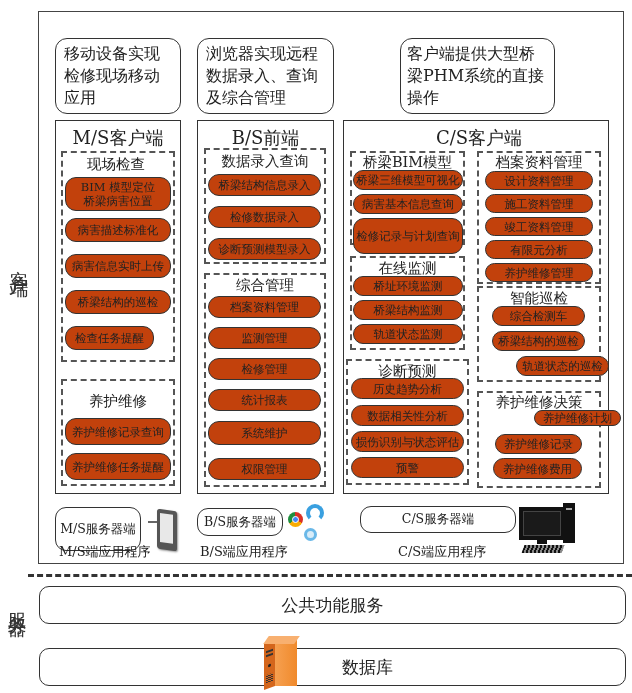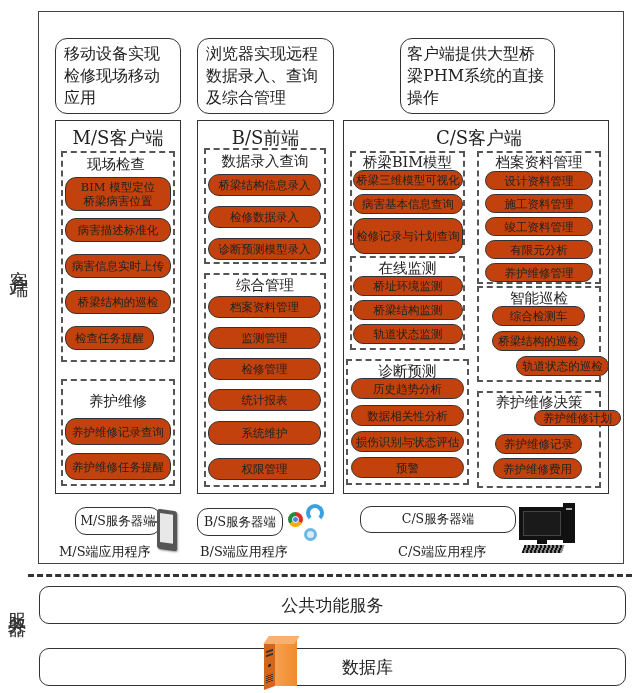--- a/index.html
+++ b/index.html
@@ -53,21 +53,21 @@
 <div class="pill" style="left:65px; top:254px; width:106px; height:24px;">病害信息实时上传</div>
 <div class="pill" style="left:65px; top:290px; width:106px; height:24px;">桥梁结构的巡检</div>
 <div class="pill" style="left:65px; top:326px; width:89px; height:24px;">检查任务提醒</div>
 
 <div class="group" style="left:61px; top:379px; width:114px; height:107px;">
   <div class="group-title" style="top:11px;">养护维修</div>
 </div>
 <div class="pill" style="left:65px; top:418px; width:106px; height:27px;">养护维修记录查询</div>
 <div class="pill" style="left:65px; top:453px; width:106px; height:27px;">养护维修任务提醒</div>
 
-<div class="srv-pill" style="left:55px; top:507px; width:86px; height:28px;margin-left:20px;">M/S服务器端</div>
+<div class="srv-pill" style="left:55px; top:507px; width:86px; height:44px;">M/S服务器端</div>
 <div class="abs" style="left:148px; top:521px; width:12px; border-top:2px solid #666;"></div>
 <div class="abs" style="left:157px; top:510px; width:20px; height:40px; background:#555; border-radius:3px; transform:skewY(8deg); box-shadow:1px 1px 2px #999;">
   <div style="position:absolute; left:3px; top:4px; width:13px; height:29px; background:#e8e8e8;"></div>
 </div>
 <div class="app-label" style="left:59px; top:543px;">M/S端应用程序</div>
 
 <div class="col" style="left:197px; top:120px; width:137px; height:374px;">
   <div class="col-title" style="top:5px;">B/S前端</div>
 </div>
 <div class="group" style="left:204px; top:148px; width:122px; height:116px;">

